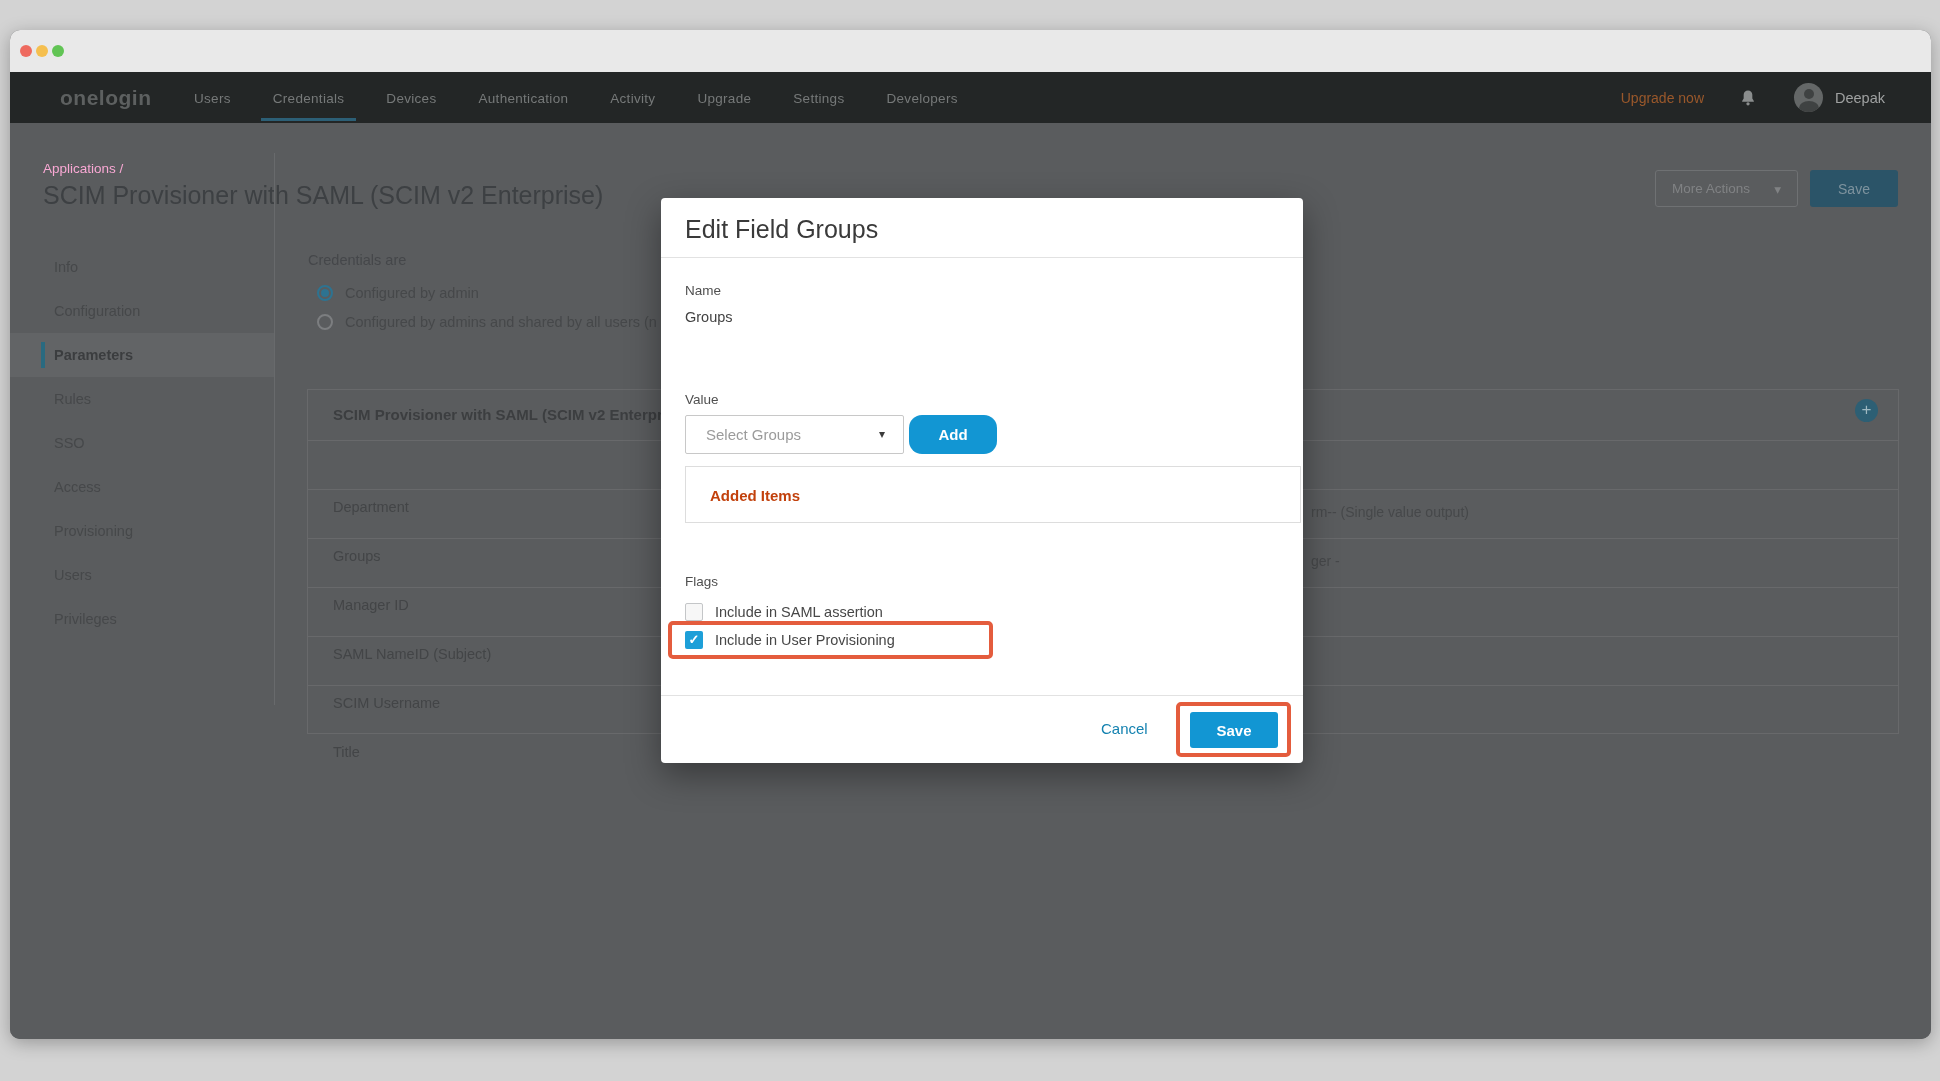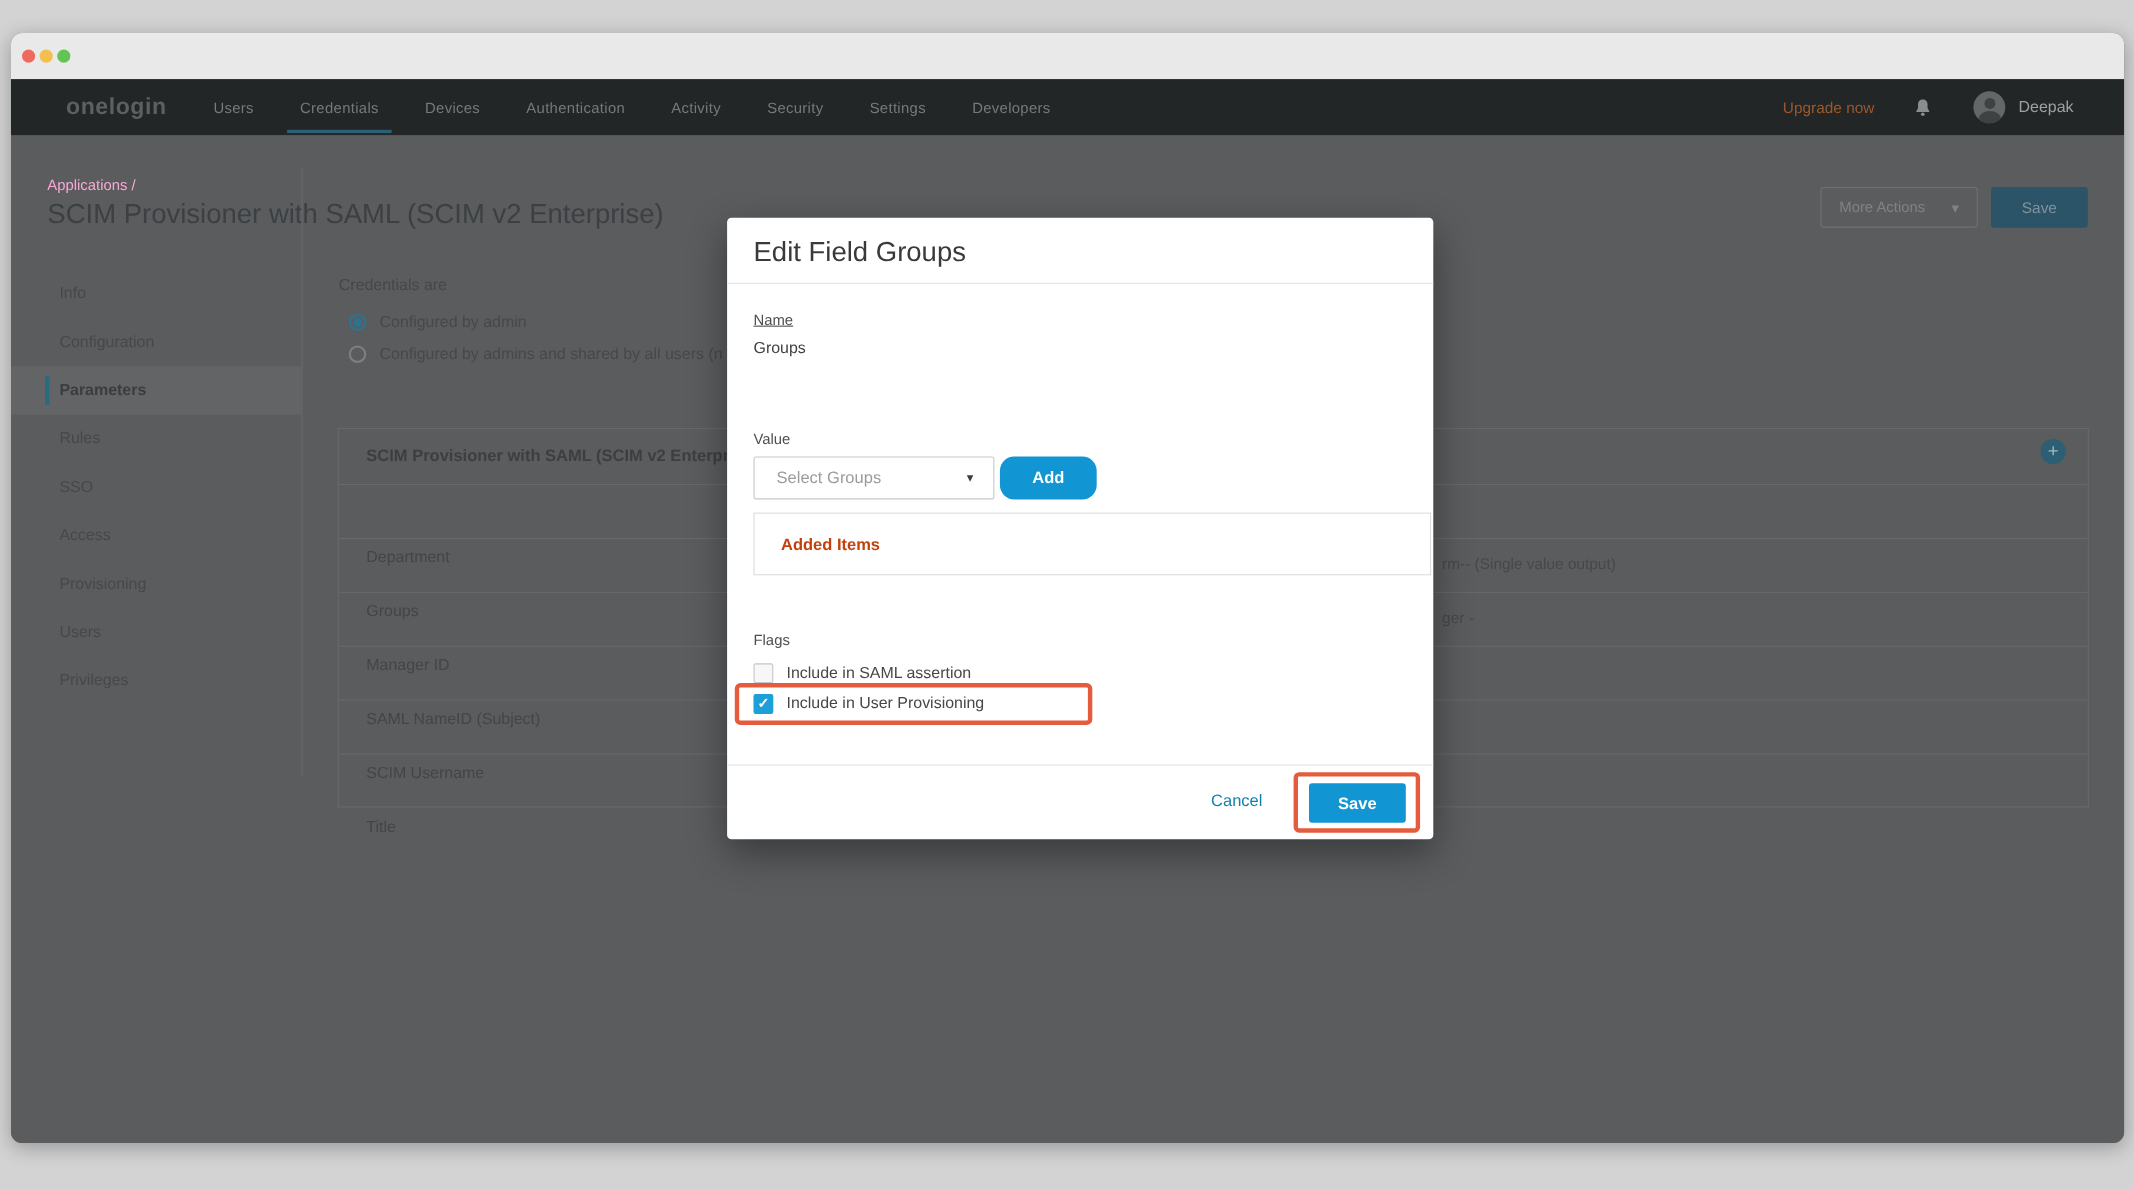--- a/index.html
+++ b/index.html
@@ -104,21 +104,21 @@
     </div>
 
     <div class="navbar">
       <div class="logo">onelogin</div>
       <ul class="nav-list">
         <li class="nav-item">Users</li>
         <li class="nav-item active">Credentials</li>
         <li class="nav-item">Devices</li>
         <li class="nav-item">Authentication</li>
         <li class="nav-item">Activity</li>
-        <li class="nav-item">Security</li>
+        <li class="nav-item">Upgrade</li>
         <li class="nav-item">Settings</li>
         <li class="nav-item">Developers</li>
       </ul>
       <div class="nav-right">
         <span class="upgrade">Upgrade now</span>
         <svg class="bell" viewBox="0 0 24 24">
           <path fill="#8a8d8d" d="M12 3c-3 0-5.2 2.2-5.2 5.2v4.3L5 15.5v1h14v-1l-1.8-3V8.2C17.2 5.2 15 3 12 3z"></path>
           <circle fill="#8a8d8d" cx="12" cy="19" r="2"></circle>
         </svg>
         <div class="avatar">
@@ -185,21 +185,21 @@
           <span class="fname">Title</span>
         </div>
       </div>
 
     </div>
 
     <div class="modal">
       <div class="m-title">Edit Field Groups</div>
       <div class="m-divider" style="top:59px;"></div>
 
-      <div class="m-label" style="top:85px;text-decoration:underline;">Name</div>
+      <div class="m-label" style="top:85px;">Name</div>
       <div class="m-value" style="top:111px;">Groups</div>
 
       <div class="m-label" style="top:194px;">Value</div>
       <div class="m-select">
         <span class="ph">Select Groups</span>
         <span class="caret">▾</span>
       </div>
       <button class="m-add">Add</button>
 
       <div class="m-added">

